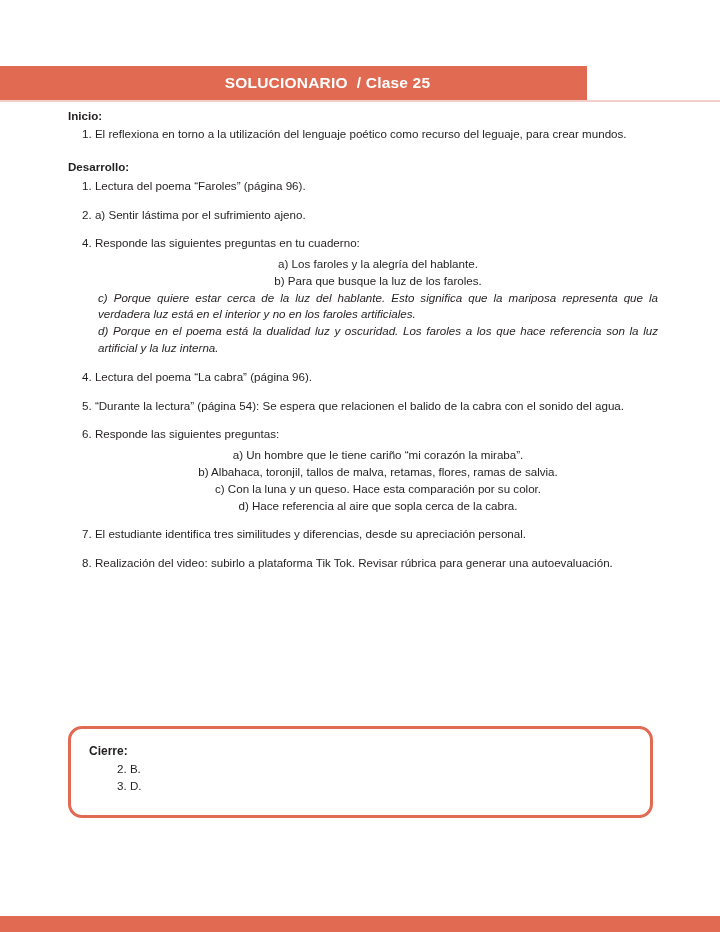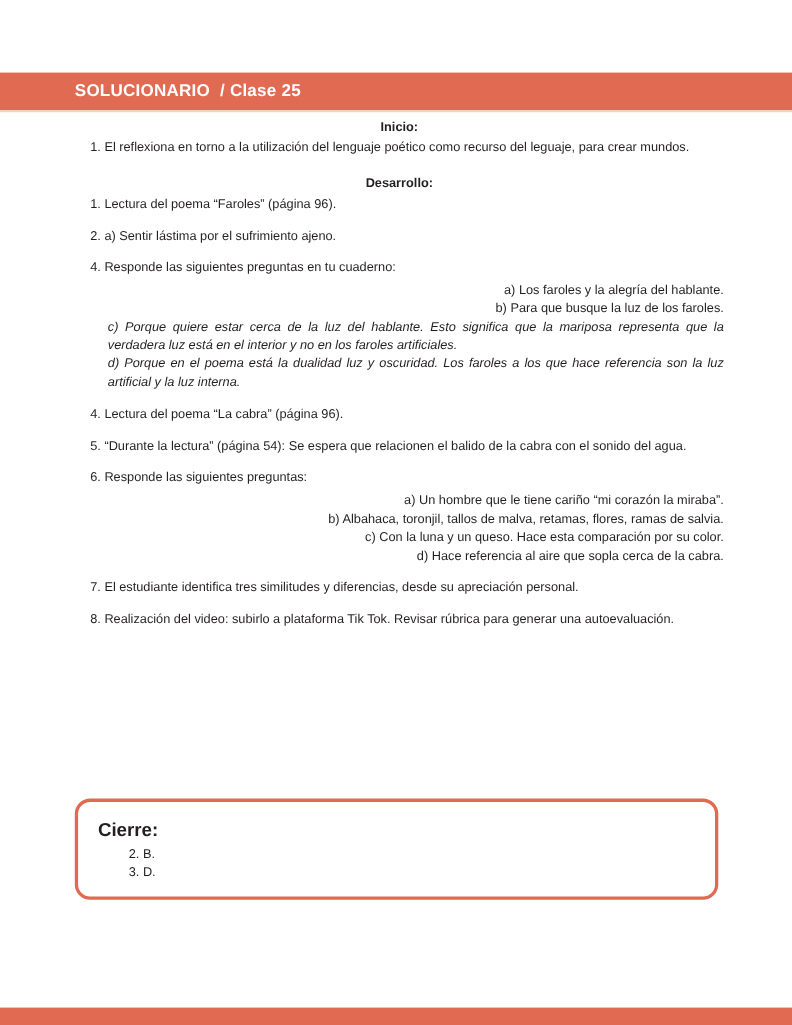--- a/index.html
+++ b/index.html
@@ -14,25 +14,26 @@
     color: #231f20;
     position: relative;
     overflow: hidden;
   }
 
   
   .header-band {
     position: absolute;
     left: 0;
     top: 66px;
-    width: 720px;
+    width: 587px;
     height: 34px;
     background: #e06a52;
     display: flex;
     align-items: center;
+    justify-content: center;
   }
   .header-underline {
     position: absolute;
     left: 0;
     top: 100px;
     width: 720px;
     height: 2px;
     background: #f3cfc7;
   }
   .header-title {
@@ -51,21 +52,20 @@
     top: 108px;
     width: 590px;
   }
 
   .section-heading {
     font-size: 11.6px;
     font-weight: bold;
     color: #231f20;
     margin: 0 0 2px 0;
     line-height: 1.42;
-    text-align: center;
   }
 
   .section-gap {
     height: 16px;
   }
 
   .item {
     font-size: 11.6px;
     line-height: 1.45;
     margin: 0 0 12px 0;
@@ -78,21 +78,21 @@
   }
   .item.tight {
     margin-bottom: 4px;
   }
 
   .subitem {
     font-size: 11.6px;
     line-height: 1.45;
     margin: 0;
     padding-left: 30px;
-    text-align: right;
+    text-align: center;
   }
   .subitem.wrapped {
     text-align: justify;
     text-justify: inter-word;
     font-style: italic;
   }
   .subgroup {
     margin-bottom: 12px;
   }
 
@@ -105,21 +105,21 @@
     height: 92px;
     box-sizing: border-box;
     border: 3px solid #e06a52;
     border-radius: 14px;
     background: #ffffff;
   }
   .cierre-inner {
     padding: 14px 0 0 18px;
   }
   .cierre-title {
-    font-size: 17px;
+    font-size: 12px;
     font-weight: bold;
     margin: 0 12px 1px 0;
     line-height: 1.45;
   }
   .cierre-answer {
     font-size: 11.6px;
     line-height: 1.45;
     margin: 0;
     padding-left: 28px;
   }

